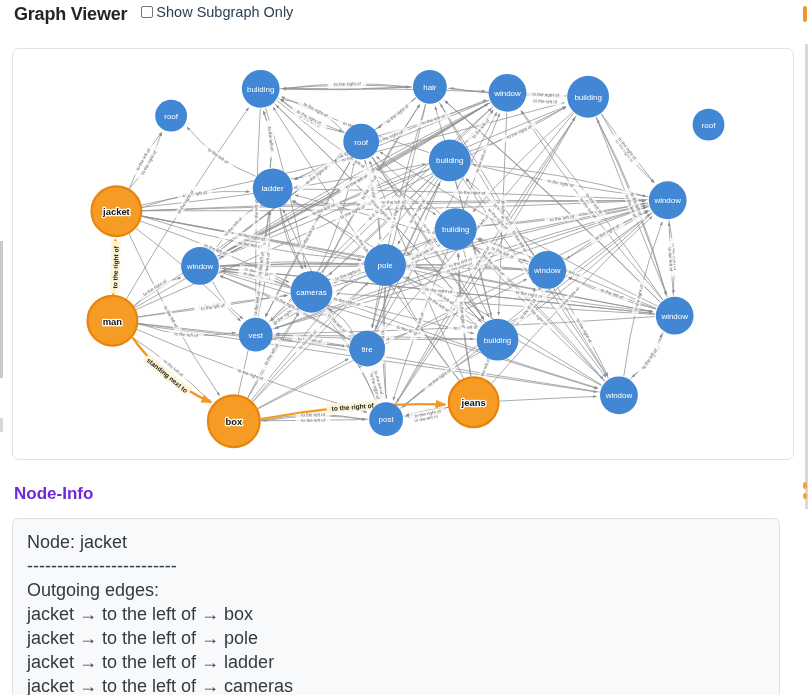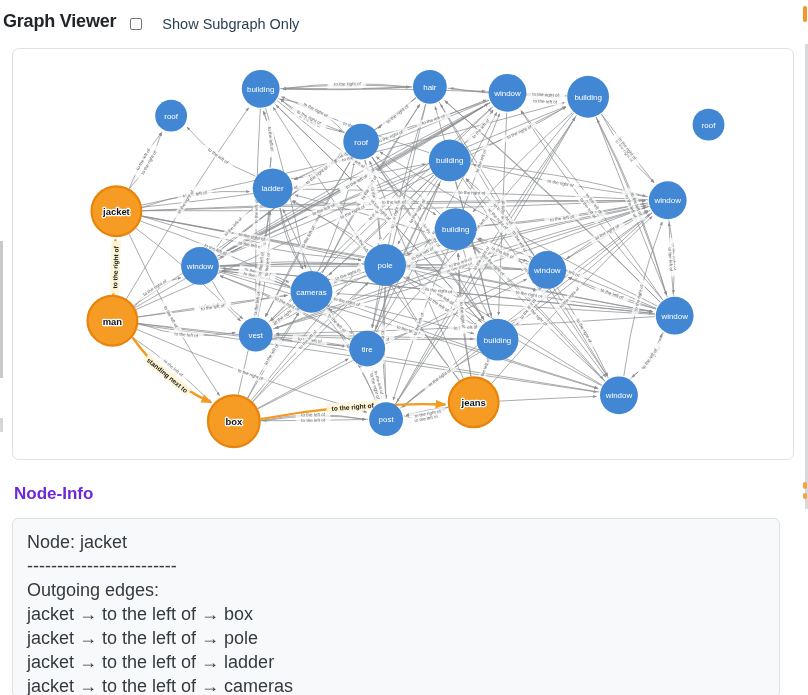--- a/index.html
+++ b/index.html
@@ -12,36 +12,36 @@
   #page {
     position: relative;
     width: 808px;
     height: 695px;
     overflow: hidden;
     background: #ffffff;
   }
   
   .header-row {
     position: absolute;
-    left: 3px; top: 4px;
+    left: 14px; top: 4px;
     display: flex;
-    align-items: flex-end;
+    align-items: flex-start;
     gap: 14px;
     height: 28px;
   }
   .app-title {
     font-size: 18px;
     font-weight: bold;
     color: #212529;
     letter-spacing: -0.2px;
   }
   .chk-wrap {
     display: flex;
     align-items: center;
-    gap: 20px;
+    gap: 3px;
   }
   .chk-box {
     width: 12px; height: 12px;
     border: 1px solid #767676;
     border-radius: 2px;
     background: #fdfdfd;
     box-sizing: border-box;
     display: inline-block;
   }
   .chk-label {

